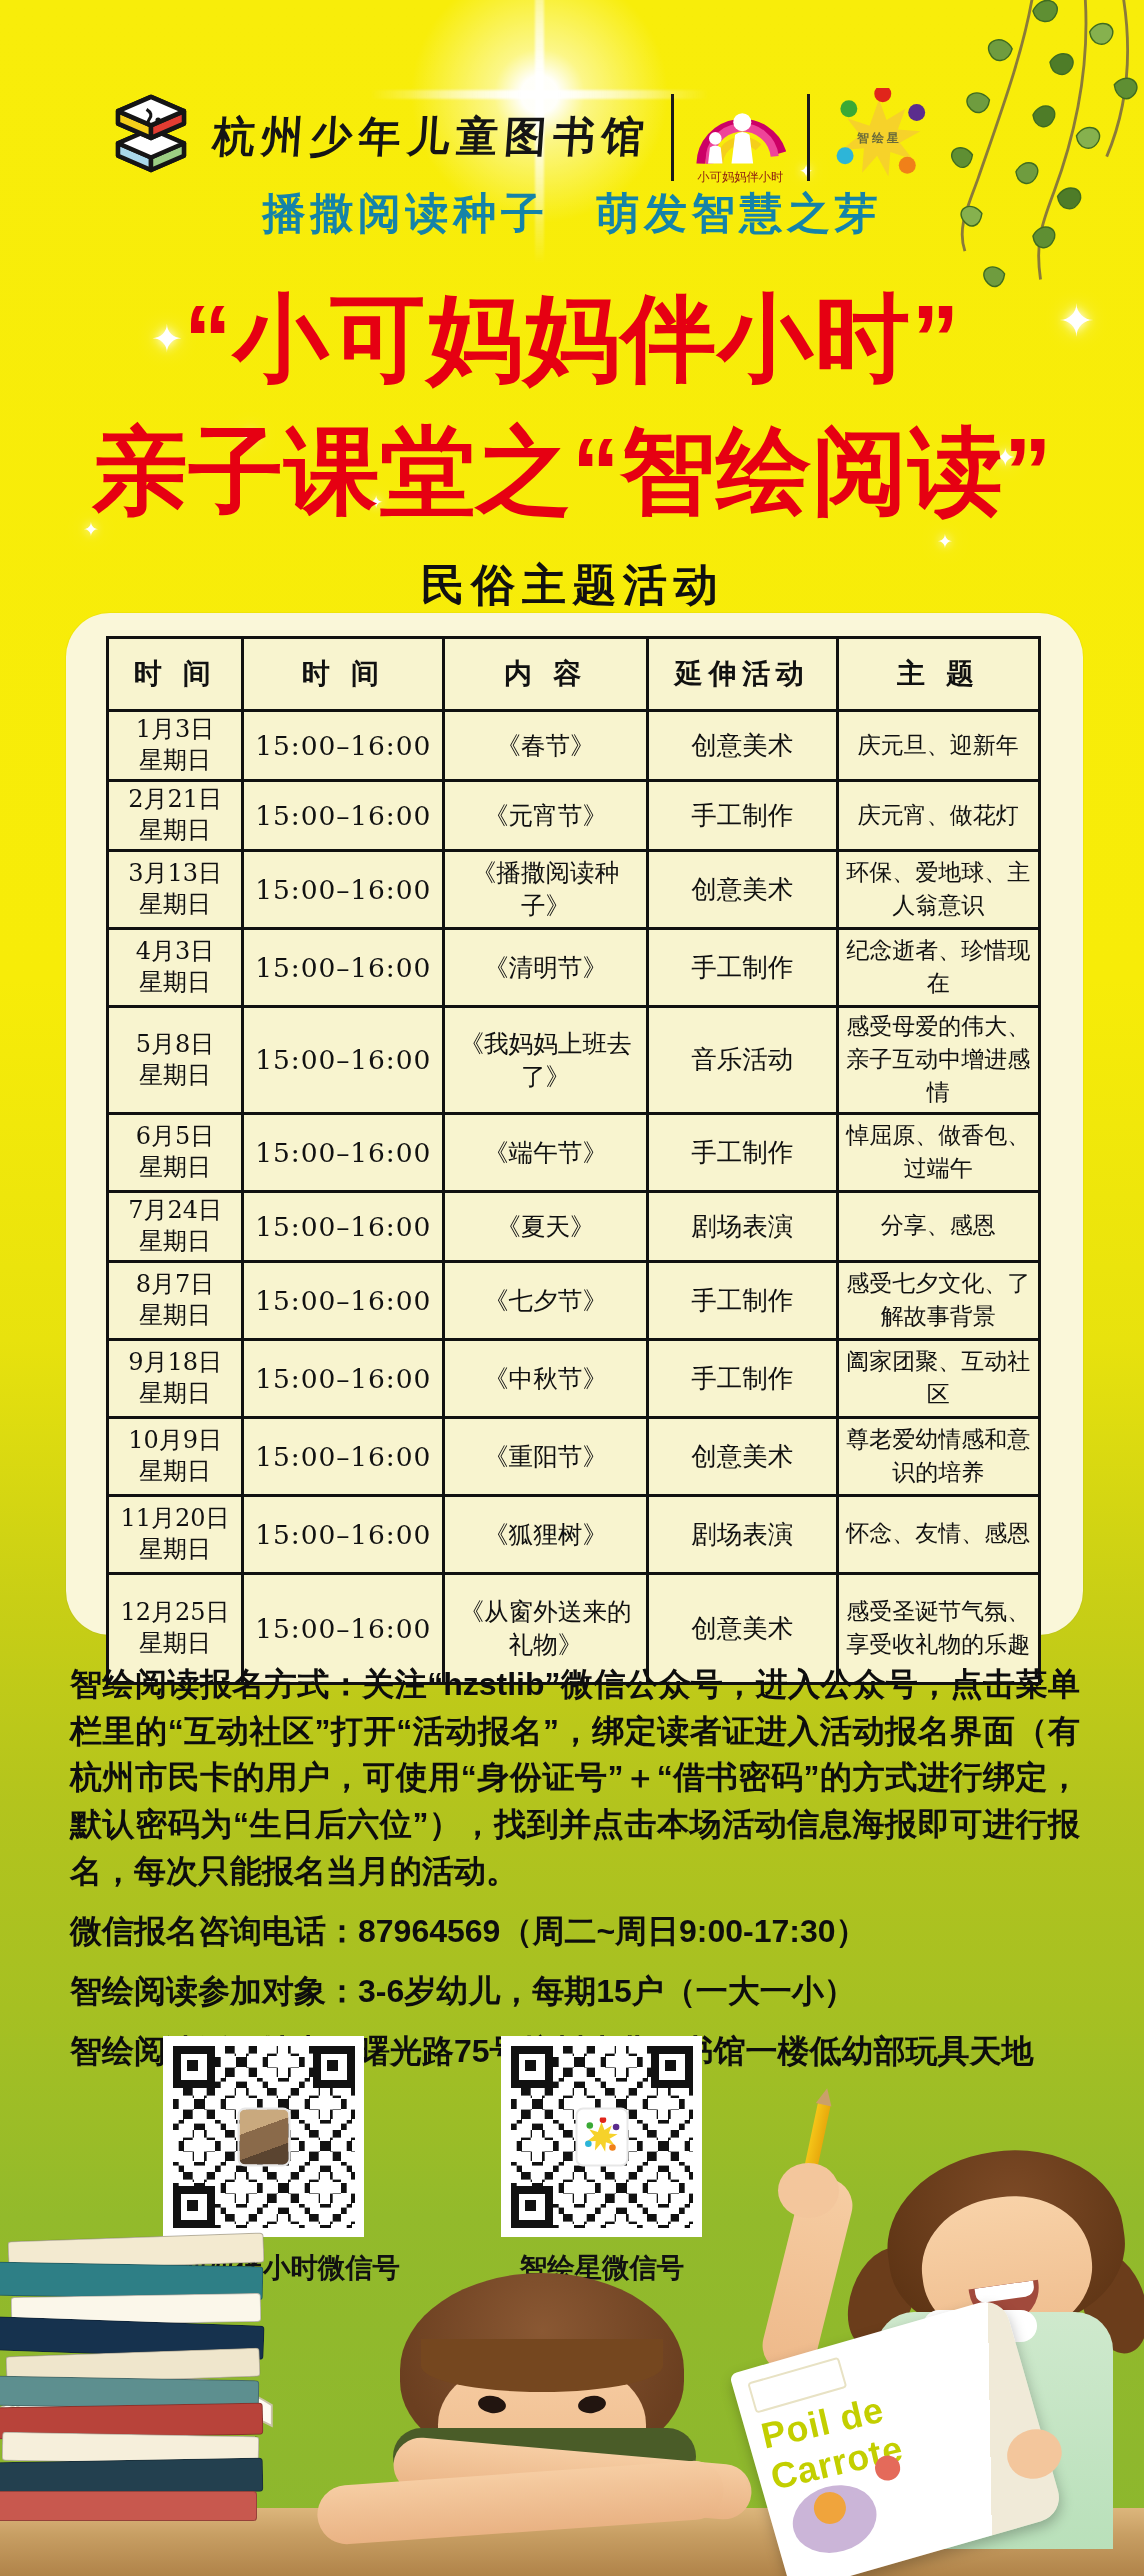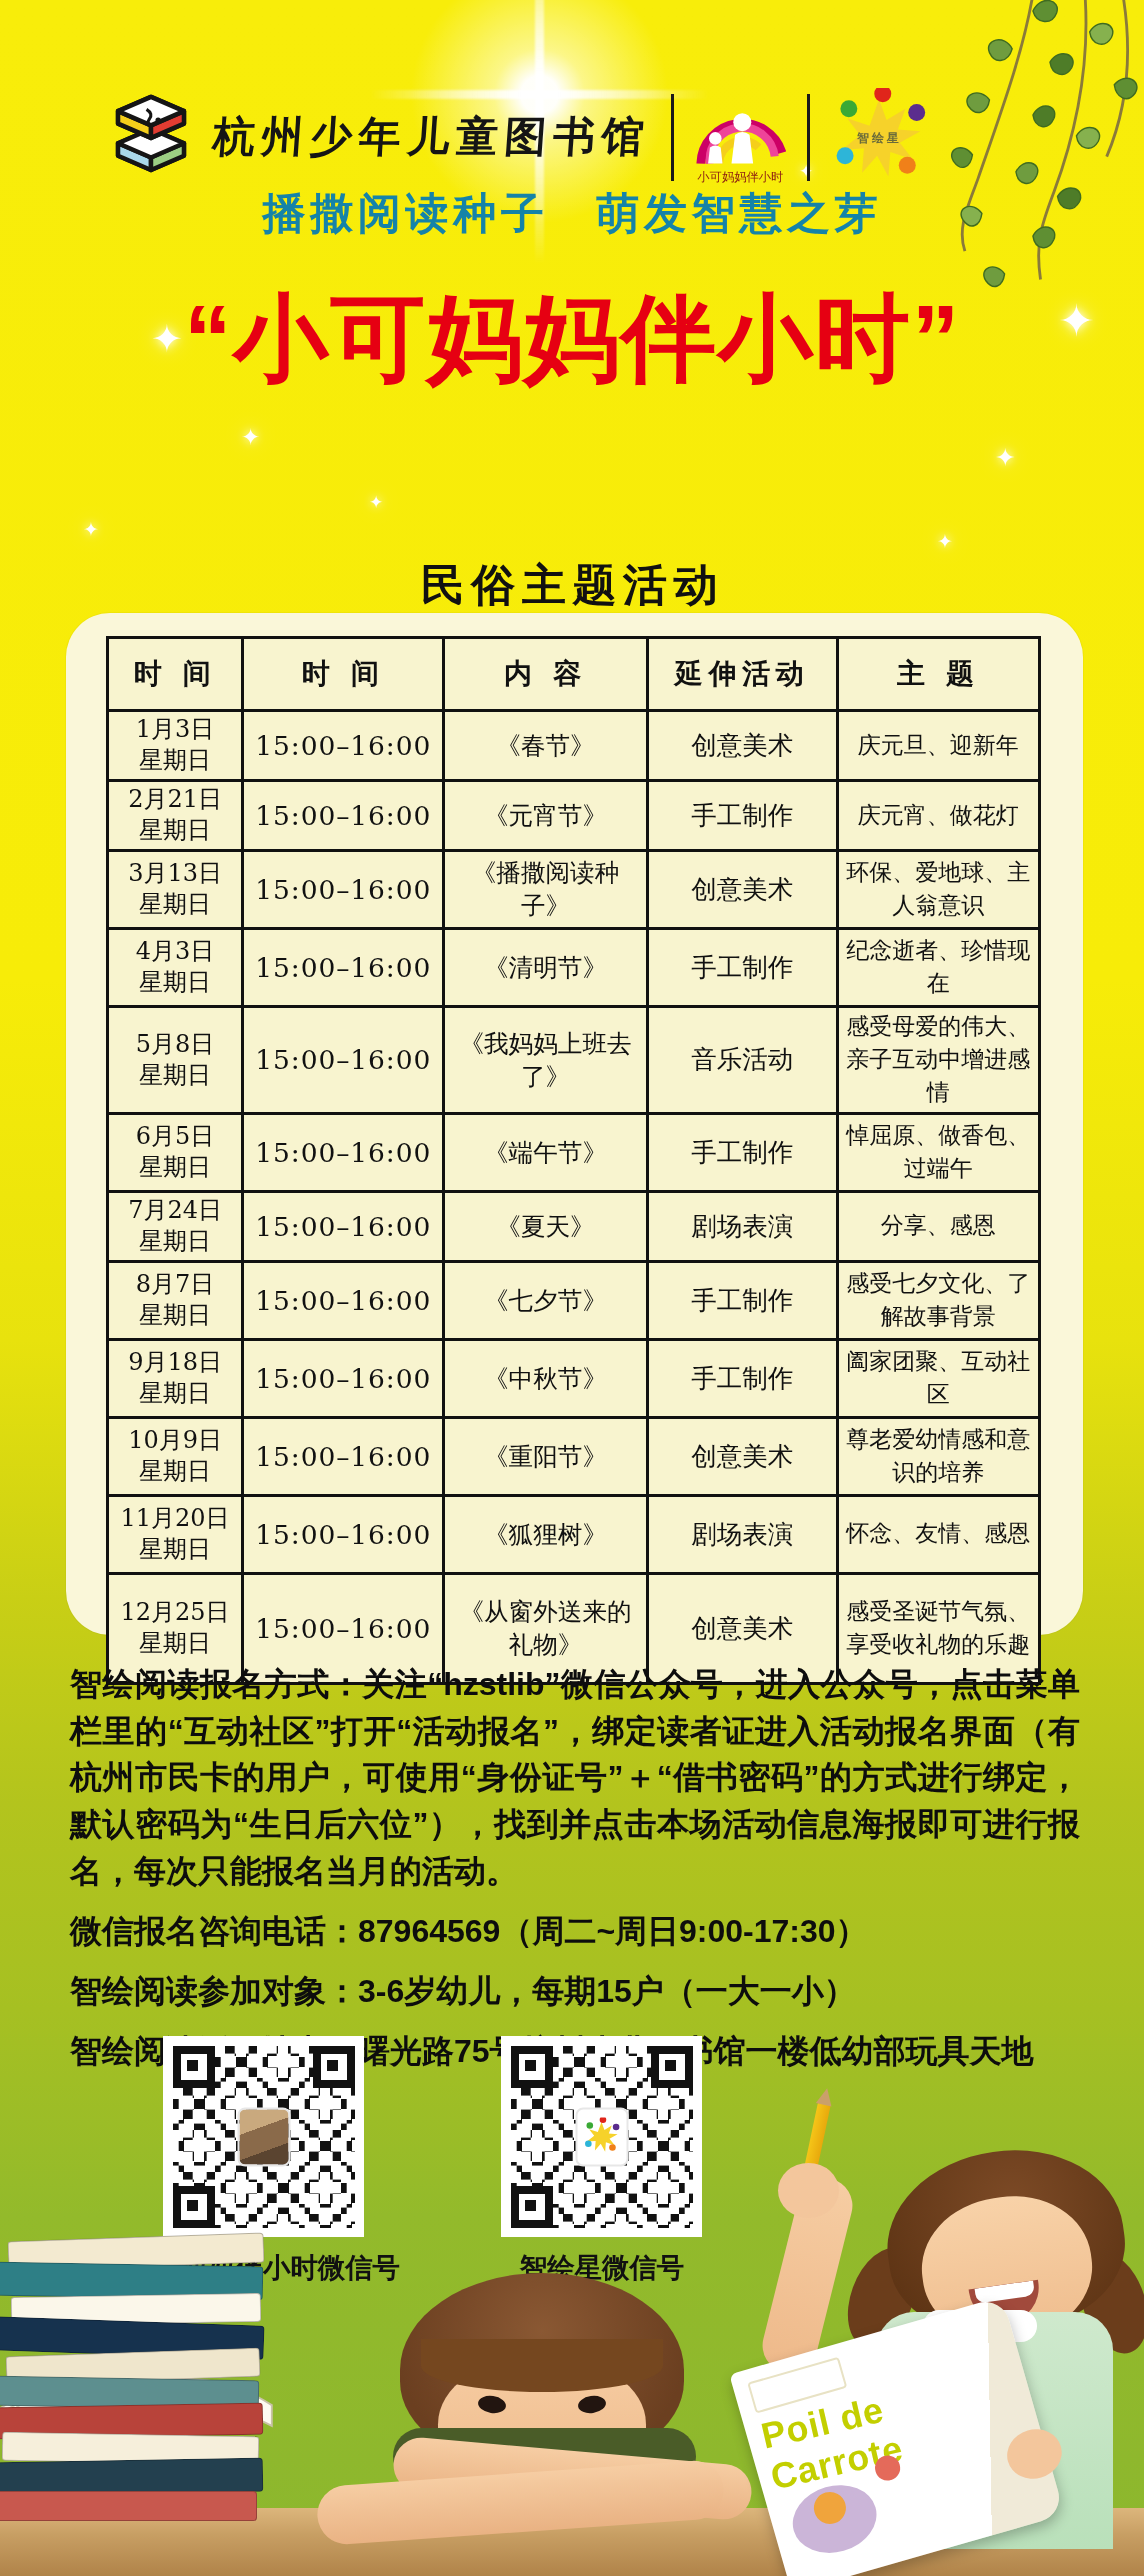--- a/index.html
+++ b/index.html
@@ -182,20 +182,21 @@
         <circle cx="92" cy="26" r="9" fill="#5b2d8e"></circle>
         <circle cx="82" cy="82" r="9" fill="#f08019"></circle>
         <circle cx="16" cy="72" r="9" fill="#2db5d8"></circle>
       </svg>
       <div class="cap">智绘星</div>
     </div>
   </div>
 
   <div class="slogan">播撒阅读种子　萌发智慧之芽</div>
   <div class="title1">“小可妈妈伴小时”</div>
+  <div class="title2">亲子课堂之“智绘阅读”</div>
   <div class="subtitle">民俗主题活动</div>
 
   <div class="card">
     <table class="sched">
       <colgroup>
           <col style="width:14.5%">
           <col style="width:21.6%">
           <col style="width:21.8%">
           <col style="width:20.4%">
           <col style="width:21.7%">

